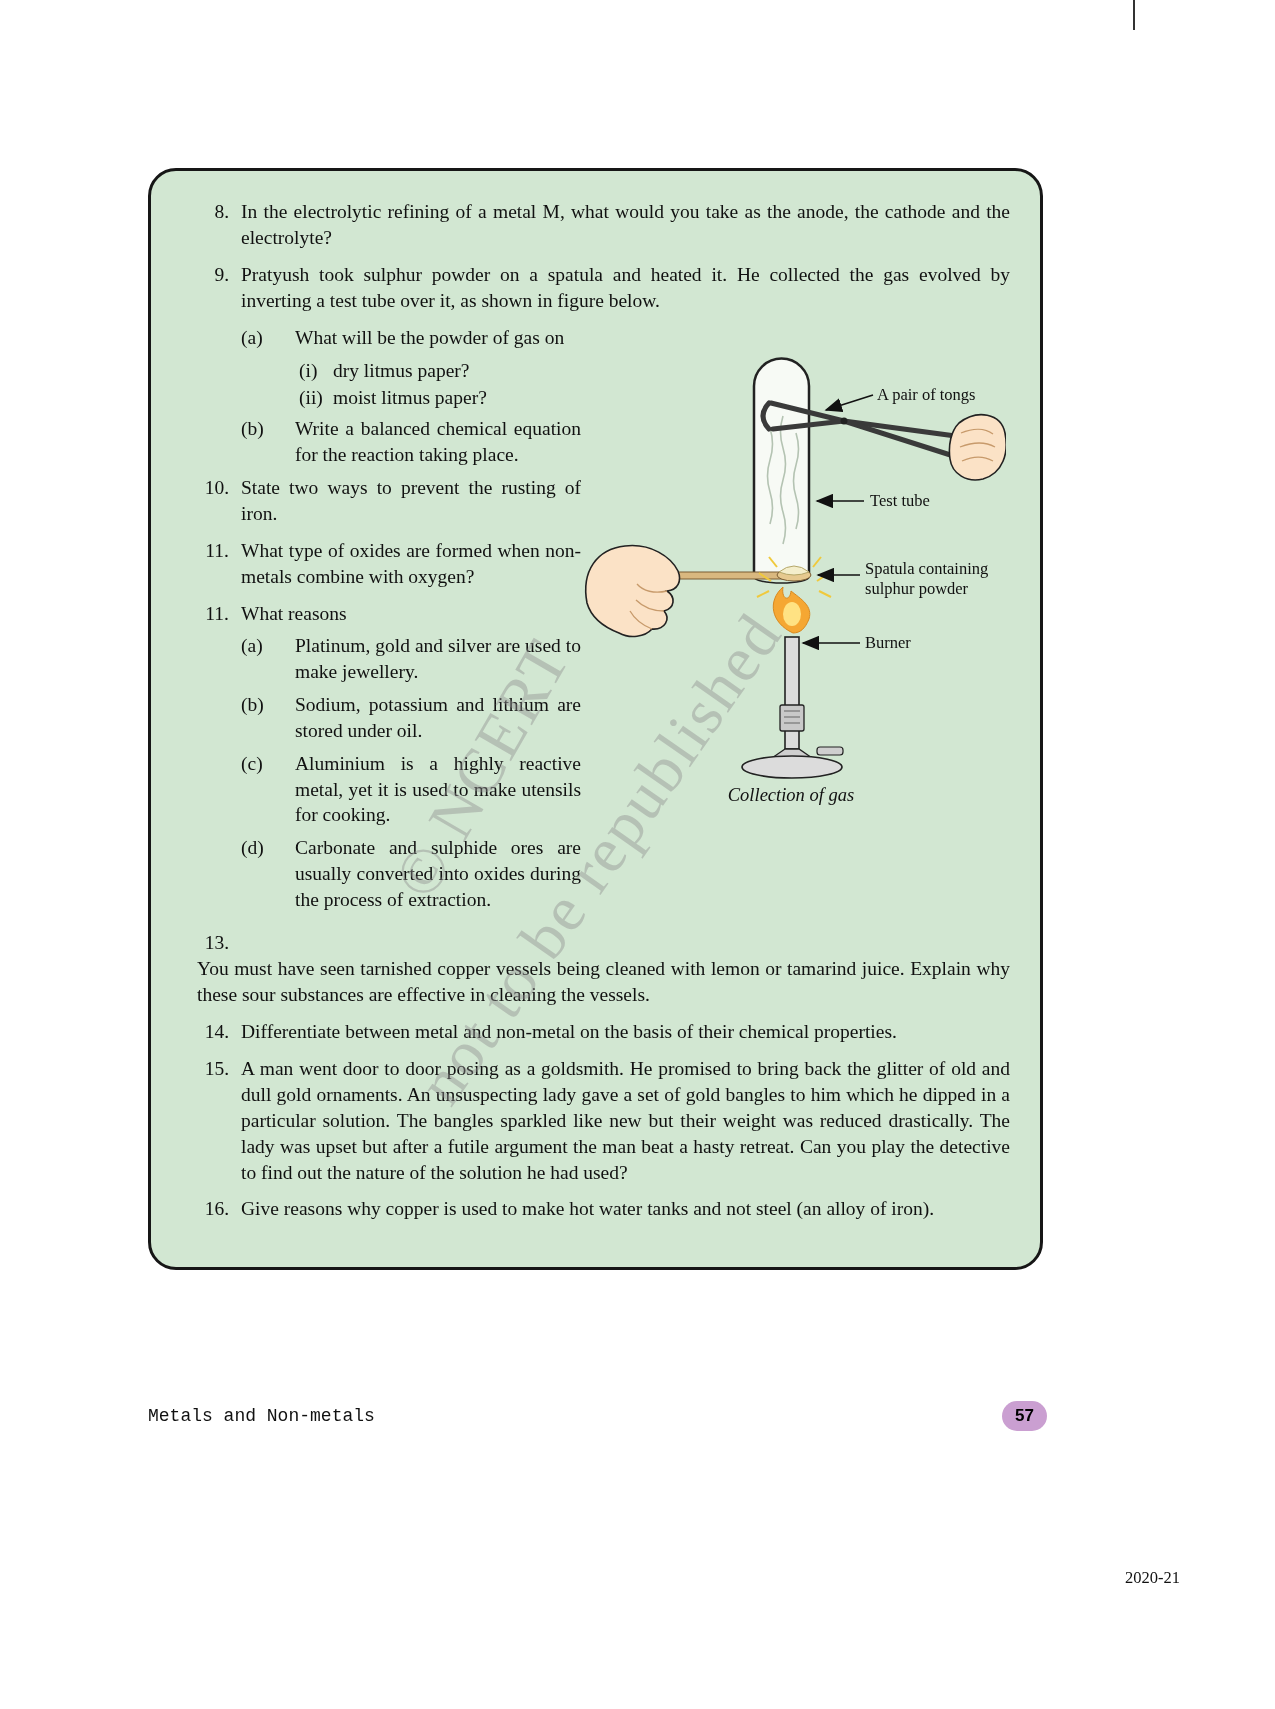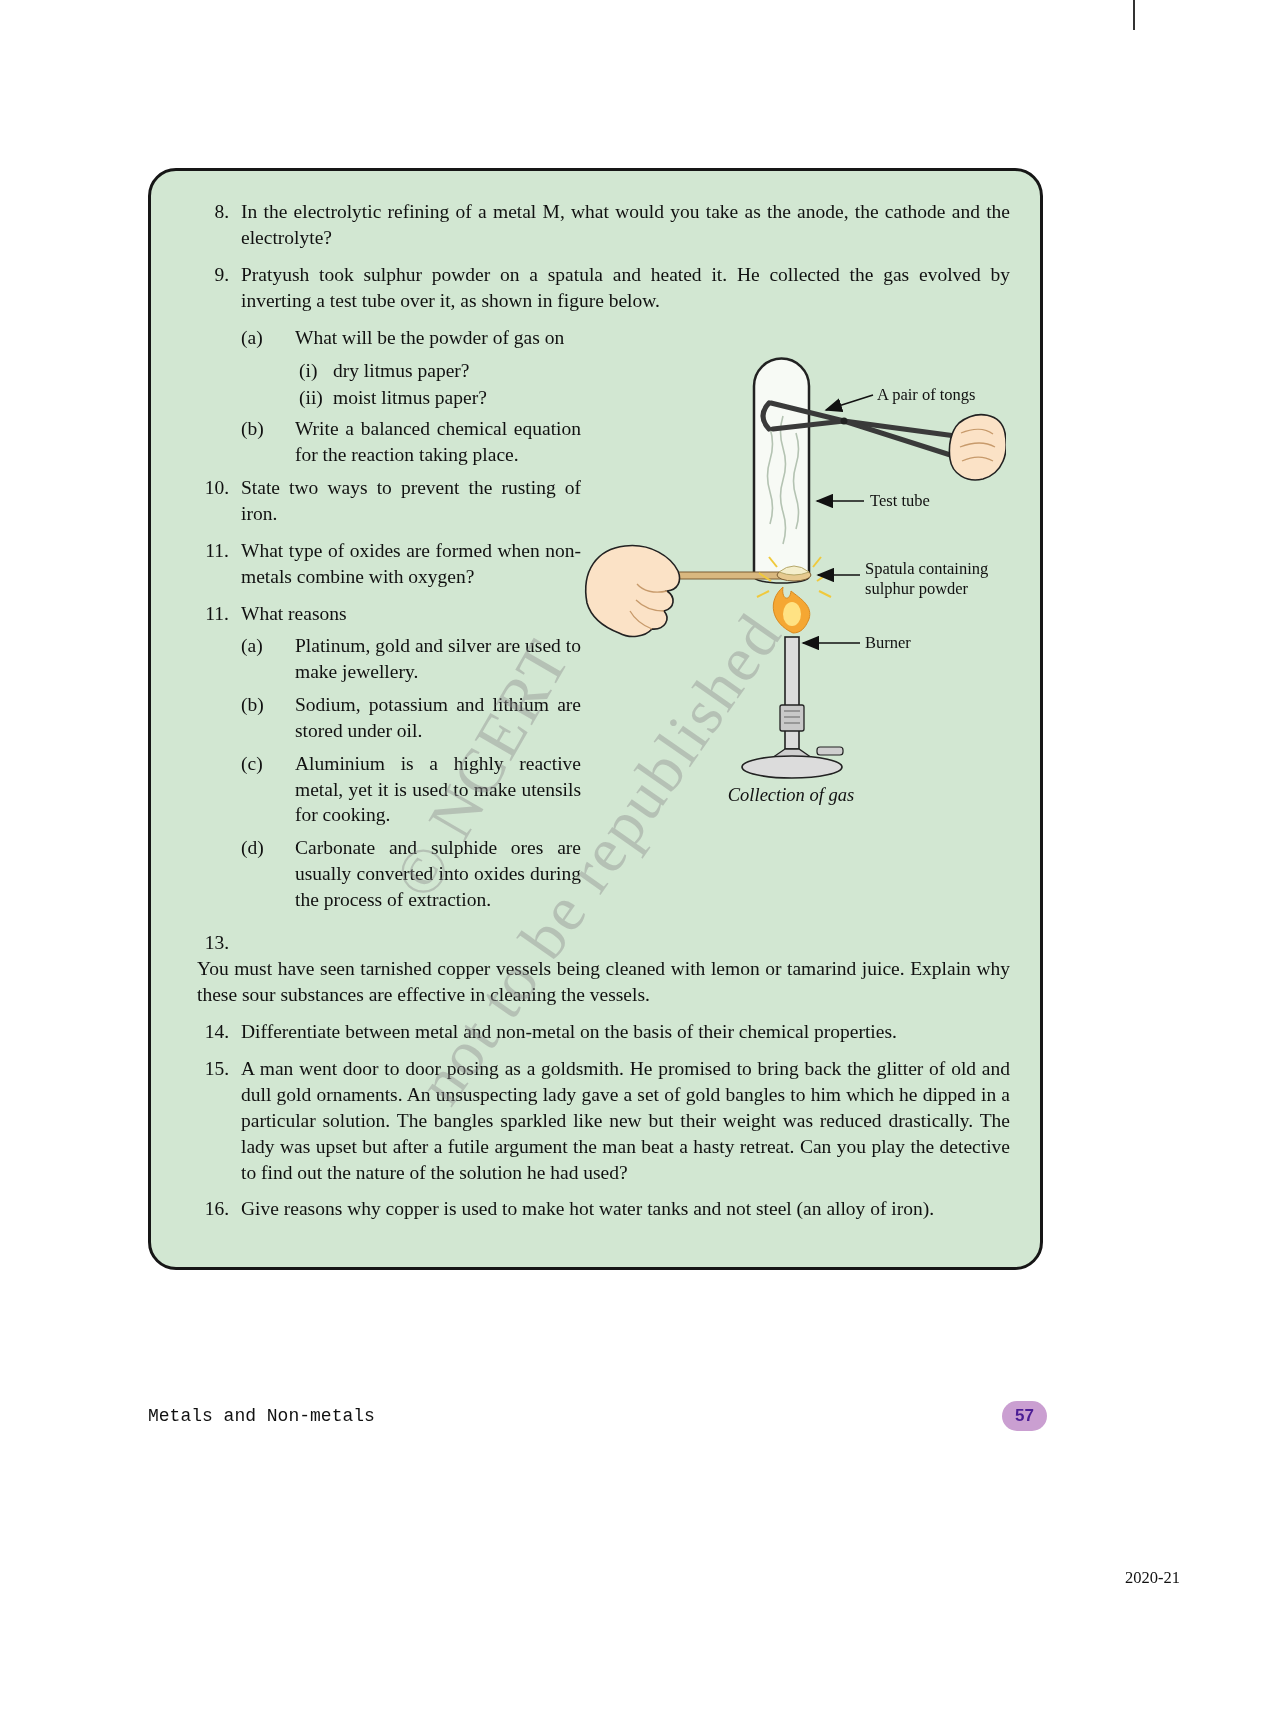--- a/index.html
+++ b/index.html
@@ -41,21 +41,21 @@
     font-size:64px; letter-spacing:2px;
   }
   .wm1 { left:340px; top:732px; transform:rotate(-60deg); }
   .wm2 { left:150px; top:822px; width:900px; text-align:center; transform:rotate(-55deg); }
   .footer-left { position:absolute; left:148px; top:1406px; font-size:18px;font-family:Liberation Mono, monospace; }
   .page-badge {
     position:absolute; left:1002px; top:1401px; width:45px; height:30px;
     border-radius:15px; background:var(--badge_bg, #ca9fd1);
     display:flex; align-items:center; justify-content:center;
     font-family:"Liberation Sans","DejaVu Sans",sans-serif;
-    font-weight:bold; font-size:17px; color:#4c1d95;
+    font-weight:bold; font-size:17px; color:#000000;
   }
   .year { position:absolute; left:0; top:1568px; width:1180px; text-align:right; font-size:16.5px; }
 </style>
 </head>
 <body>
 
 <div class="page">
 
   <div class="corner-mark"></div>
 

